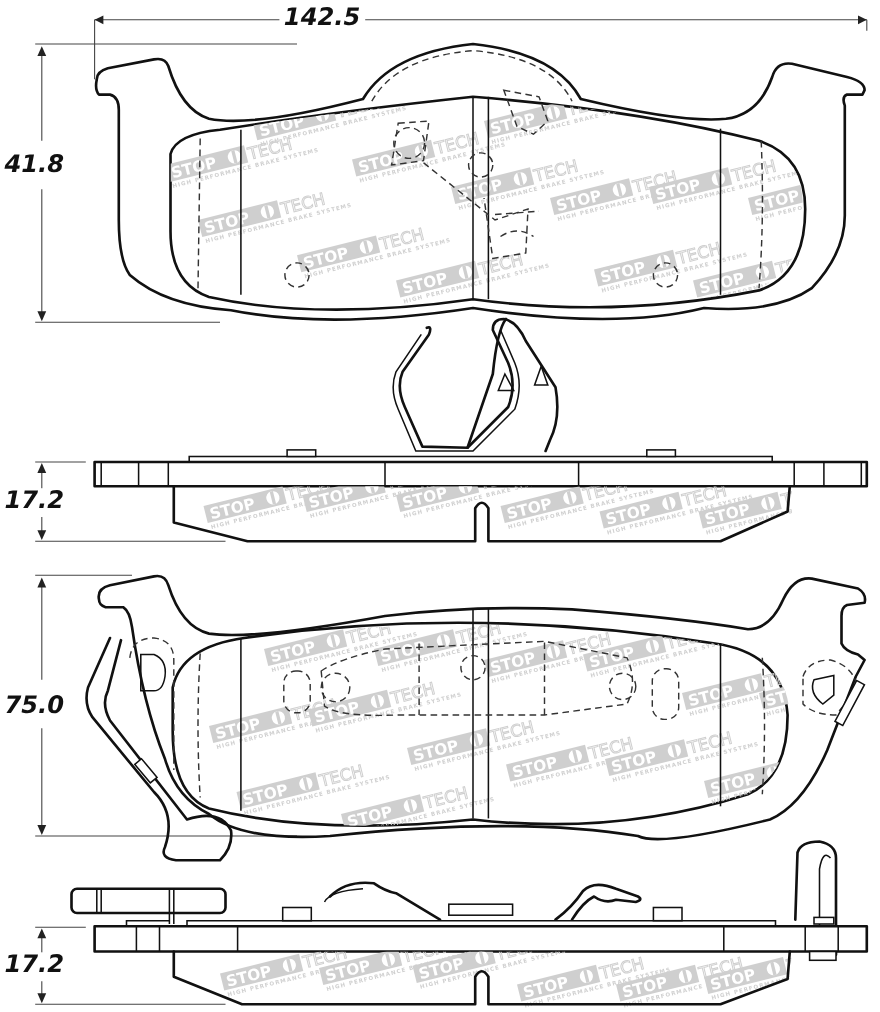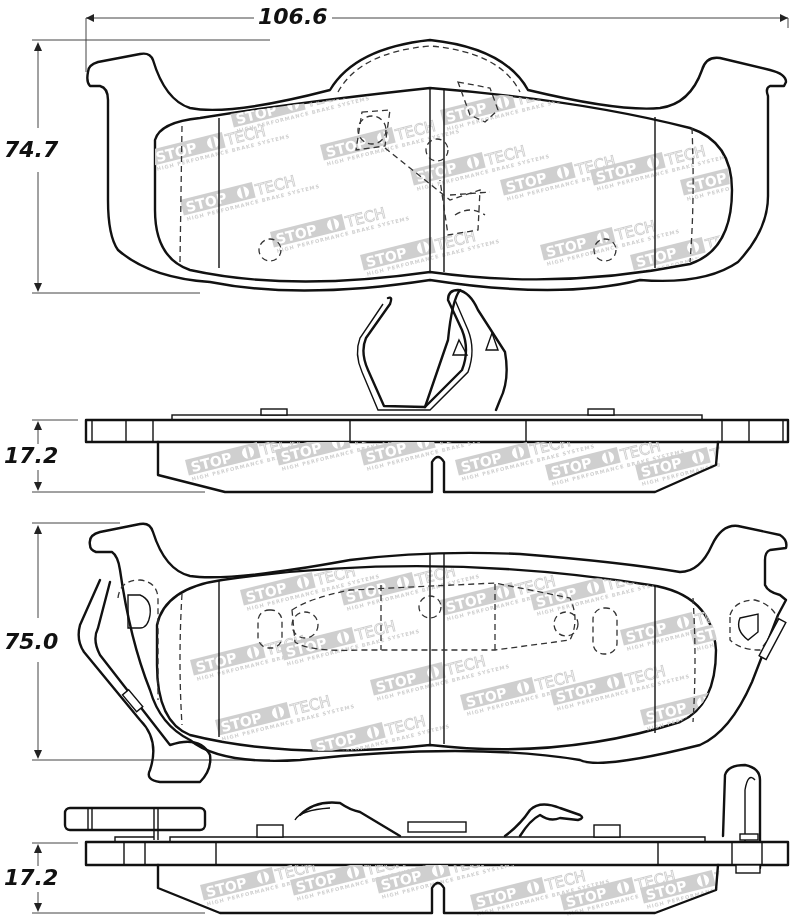--- a/index.html
+++ b/index.html
@@ -248,17 +248,17 @@
       <use href="#wmark" x="290" y="880" transform="rotate(-14 290 880)"></use>
       <use href="#wmark" x="375" y="878" transform="rotate(-14 375 878)"></use>
       <use href="#wmark" x="470" y="895" transform="rotate(-14 470 895)"></use>
       <use href="#wmark" x="560" y="895" transform="rotate(-14 560 895)"></use>
       <use href="#wmark" x="640" y="888" transform="rotate(-14 640 888)"></use>
     </g>
     <path class="ln" d="M158,865 L158,888 L220,913 L432,913 L432,888 Q438,878 444,888 L444,913 L655,913 L716,890 L718,865"></path>
   </g>
 </svg>
 
-<div class="dim-label" style="left:254px; top:5px;">106.6</div>
-<div class="dim-label" style="left:0px; top:138px;">74.7</div>
+<div class="dim-label" style="left:254px; top:5px;">142.5</div>
+<div class="dim-label" style="left:0px; top:138px;">41.8</div>
 <div class="dim-label" style="left:0px; top:444px;">17.2</div>
 <div class="dim-label" style="left:0px; top:630px;">75.0</div>
 <div class="dim-label" style="left:0px; top:866px;">17.2</div>
 
 </body></html>

